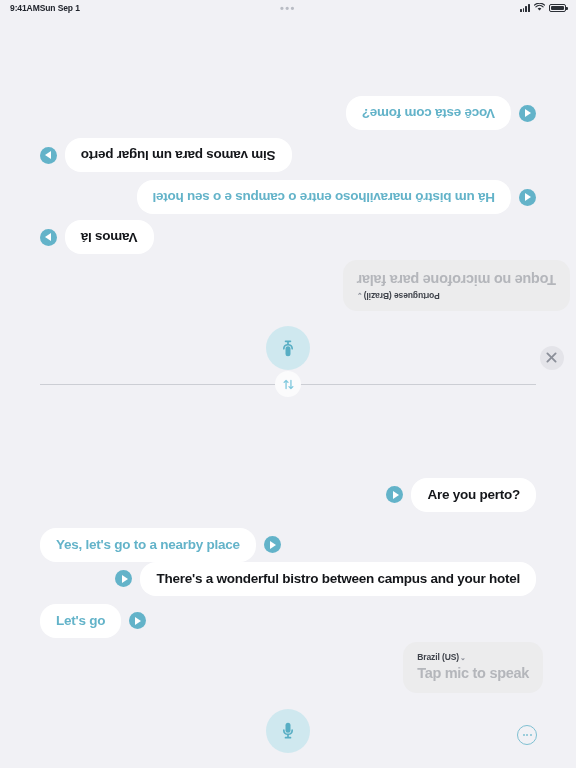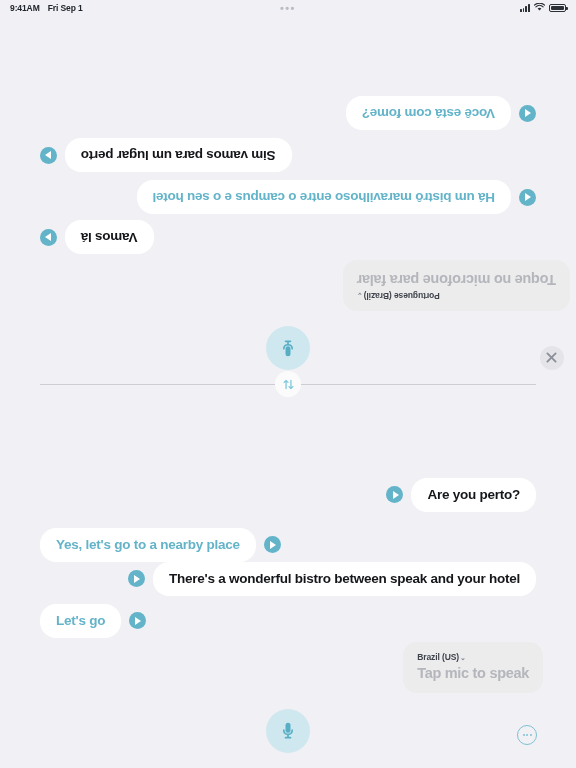--- a/index.html
+++ b/index.html
@@ -16,21 +16,21 @@
   }
 
   
   .statusbar {
     position:absolute; top:0; left:0; width:576px; height:16px;
     display:flex; align-items:center;
     padding:0 10px;
     font-size:8.5px; color:#20242c; font-weight:600;
     letter-spacing:-0.1px;
   }
-  .sb-left { display:flex; align-items:flex-start; gap:8px; }
+  .sb-left { display:flex; align-items:flex-start; gap:0; }
   .sb-center { position:absolute; left:0; right:0; text-align:center;
                color:#b9bcc4; font-size:11px; letter-spacing:1.4px; line-height:10px;}
   .sb-right { margin-left:auto; display:flex; align-items:center; gap:4px; }
   .bars { display:flex; align-items:flex-end; gap:1px; height:8px; }
   .bars i { display:block; width:1.8px; background:#2b2f36; border-radius:0.5px; }
   .bars i:nth-child(1){height:3px;} .bars i:nth-child(2){height:4.5px;}
   .bars i:nth-child(3){height:6px;} .bars i:nth-child(4){height:8px;}
   .batt {
     width:17px; height:8px; border:1px solid #2b2f36; border-radius:2px;
     position:relative; padding:1px;
@@ -140,21 +140,21 @@
   .swap-btn svg { width:13px; height:13px; stroke:#7fc8dd; fill:none; stroke-width:1.6; }
 </style>
 </head>
 <body>
 
 <div id="app">
 
   <div class="statusbar">
     <div class="sb-left">
       <span>9:41AM</span>
-      <span>Fri Sep 1</span>
+      <span>Sun Sep 1</span>
     </div>
     <div class="sb-center">•••</div>
     <div class="sb-right">
       <span class="bars">
           <i></i>
           <i></i>
           <i></i>
           <i></i>
         </span>
       <span>
@@ -249,21 +249,21 @@
         <div class="bubble teal">Yes, let's go to a nearby place</div>
         <div class="play">
             <span class="tri right"></span>
           </div>
       </div>
 
       <div class="row" style="top:178px; right:40px;">
         <div class="play">
             <span class="tri right"></span>
           </div>
-        <div class="bubble black">There's a wonderful bistro between speak and your hotel</div>
+        <div class="bubble black">There's a wonderful bistro between campus and your hotel</div>
       </div>
 
       <div class="row" style="top:220px; left:40px;">
         <div class="bubble teal">Let's go</div>
         <div class="play">
             <span class="tri right"></span>
           </div>
       </div>
 
       <div class="input-card" style="top:258px; right:33px;">

